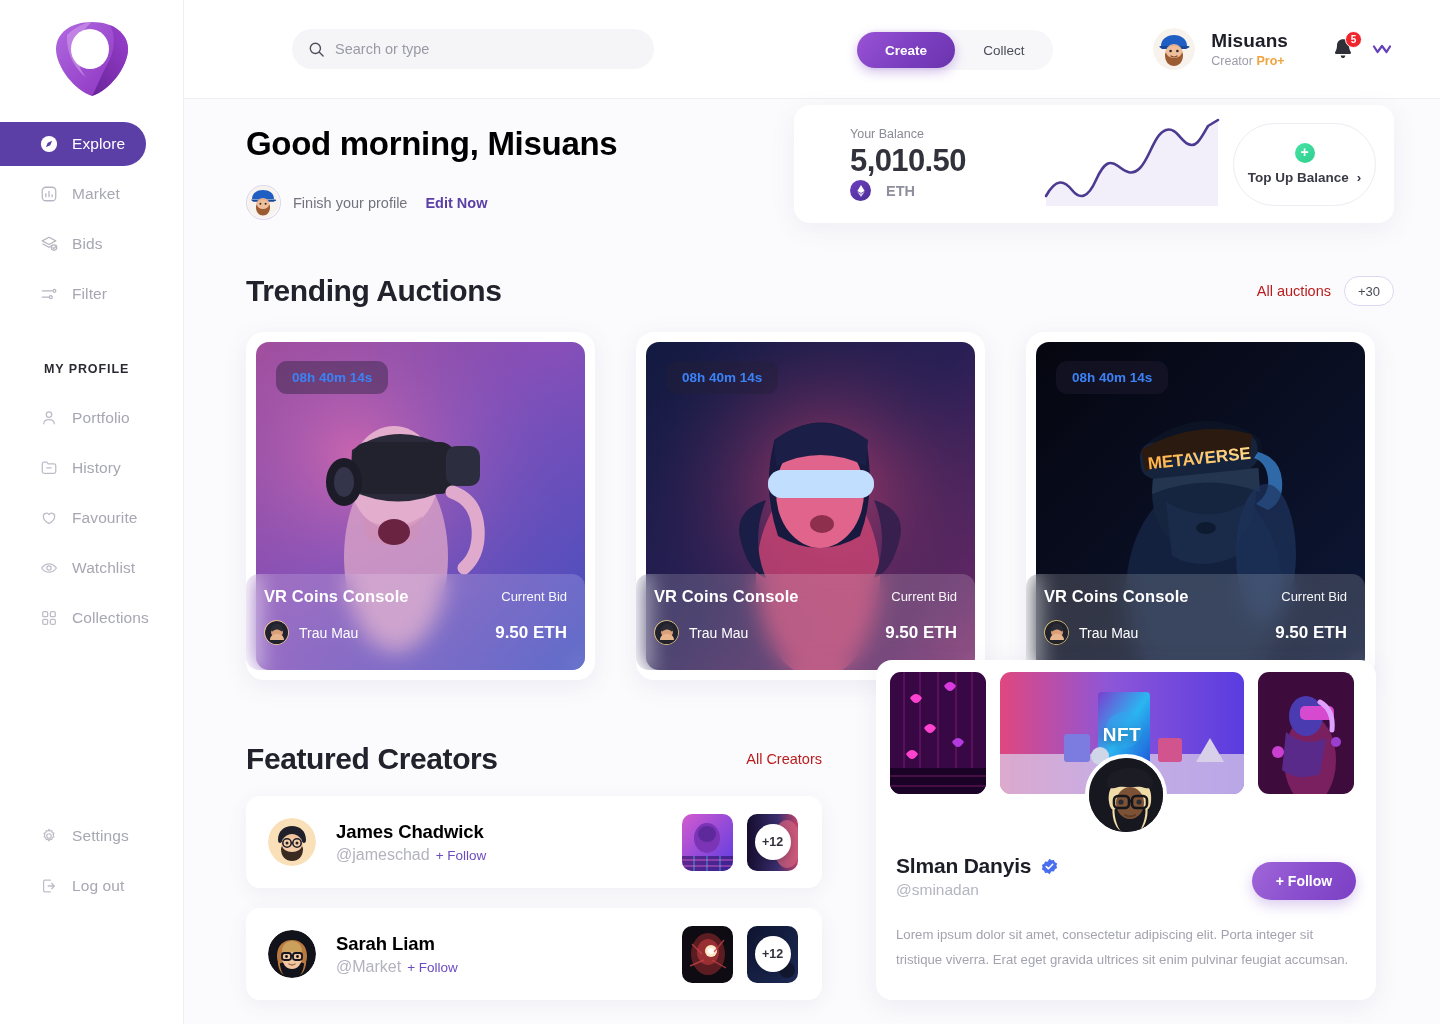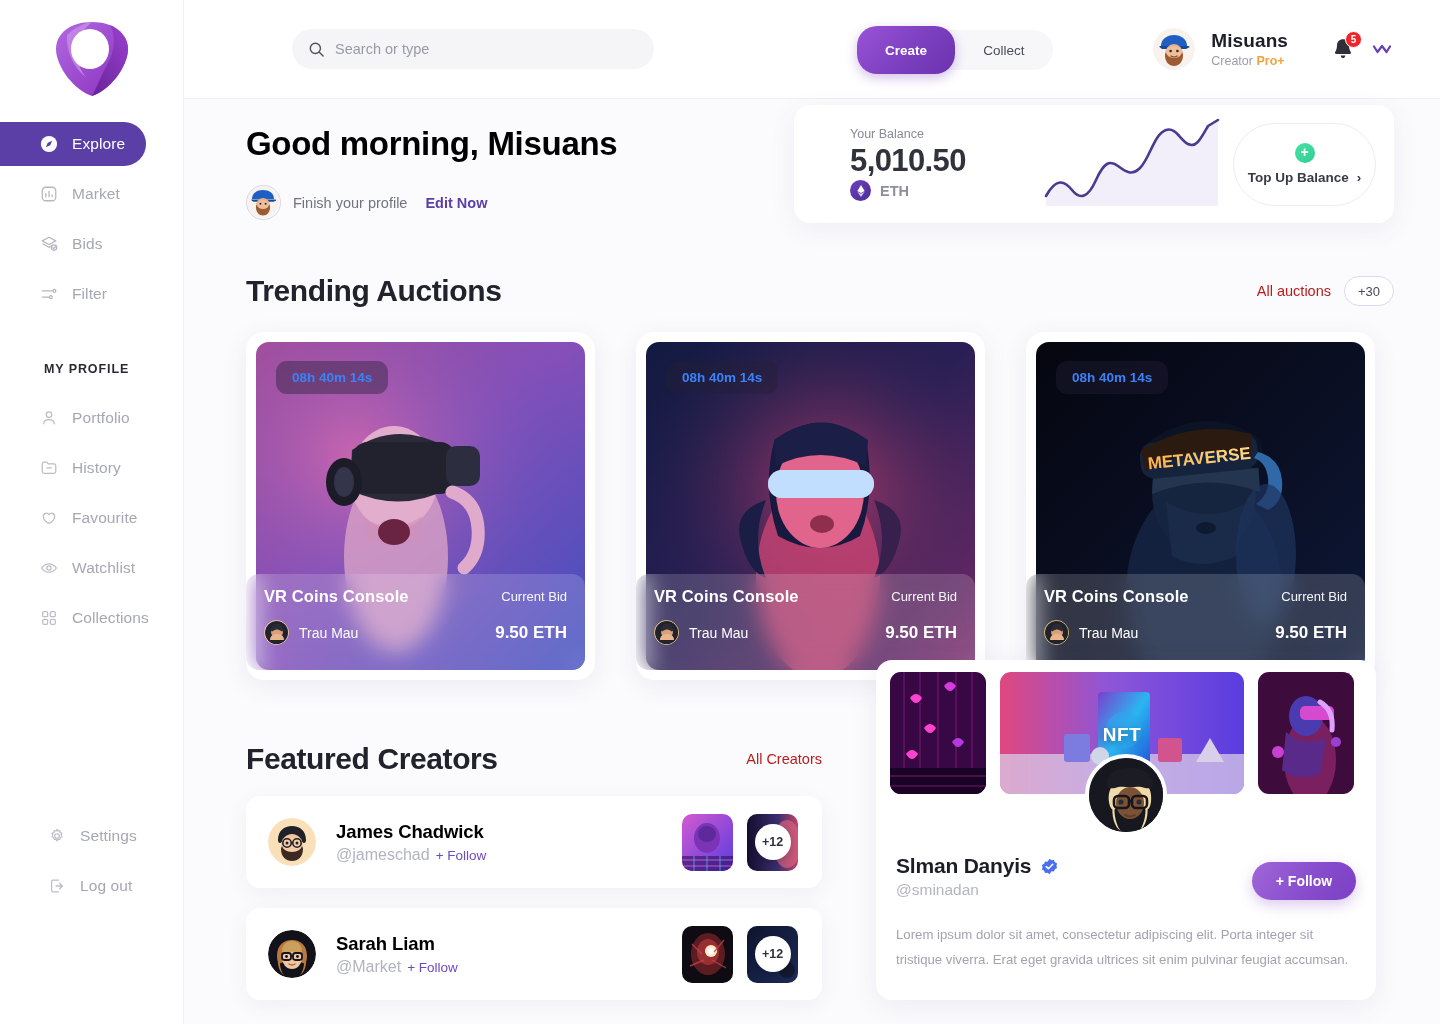--- a/index.html
+++ b/index.html
@@ -37,21 +37,21 @@
   }
   .nav-item .ico { width: 18px; height: 18px; display: flex; align-items: center; justify-content: center; flex: 0 0 18px; }
   .nav-item .ico svg { display: block; }
 
   .section-label {
     margin: 46px 0 20px 44px;
     font-size: 12.5px; font-weight: 700; color: #2a2a33;
     letter-spacing: .9px;
   }
   .profile-group .nav-item { margin-bottom: 6px; }
-  .bottom-group { position: absolute; left: 8px; bottom: 110px; width: 100%; }
+  .bottom-group { position: absolute; left: 0; bottom: 110px; width: 100%; }
 
   
   .main { flex: 1; height: 1024px; position: relative; background: #fbfbfd; }
 
   
   .topbar {
     height: 99px; background: #ffffff;
     border-bottom: 1px solid #eeeef3;
     display: flex; align-items: center;
     padding: 0 46px 0 108px;
@@ -69,21 +69,21 @@
     color: #6f6f7d; width: 100%;
   }
   .search input::placeholder { color: #9a9aa6; }
 
   .seg {
     position: absolute; left: 673px; top: 30px;
     width: 196px; height: 40px; border-radius: 20px; background: #f7f7fa;
     display: flex; align-items: center; padding: 0;
   }
   .seg-btn {
-    flex: 1; height: 48px; border-radius: 20px; border: none;
+    flex: 1; height: 36px; border-radius: 20px; border: none;
     display: flex; align-items: center; justify-content: center;
     font-family: "Liberation Sans", sans-serif; font-size: 13.5px;
     color: #4c4c58; background: transparent; cursor: pointer;
   }
   .seg-btn.on {
     background: linear-gradient(135deg,#9b53d6 0%, #7b3fbf 55%, #6b33ae 100%);
     color: #fff; font-weight: 600;
     box-shadow: 0 4px 12px rgba(123,63,191,.33);
   }
 
@@ -115,21 +115,21 @@
   
   .balance-card {
     position: absolute; right: 46px; top: 6px;
     width: 600px; height: 118px; background: #fff; border-radius: 16px;
     box-shadow: 0 6px 26px rgba(92,80,140,.08);
     display: flex; align-items: center; padding: 0 18px 0 56px;
   }
   .bal-left { width: 186px; }
   .bal-label { font-size: 12.5px; color: #8a8a97; }
   .bal-amount { font-size: 31px; font-weight: 700; color: #32323c; letter-spacing: -.6px; margin-top: 2px; }
-  .bal-eth { display: flex; align-items: center; gap: 9px; margin-top: 1px; }
+  .bal-eth { display: flex; align-items: center; gap: 15px; margin-top: 1px; }
   .eth-dot {
     width: 21px; height: 21px; border-radius: 50%;
     background: linear-gradient(140deg,#6c40c0,#4b2d96);
     display: flex; align-items: center; justify-content: center;
   }
   .bal-eth span { font-size: 14.5px; color: #8e8e9c; font-weight: 600; }
   .spark { width: 180px; height: 92px; margin-left: 6px; }
   .topup {
     margin-left: auto; width: 143px; height: 83px; border-radius: 42px;
     border: 1px solid #ececf2; background: #fff;

